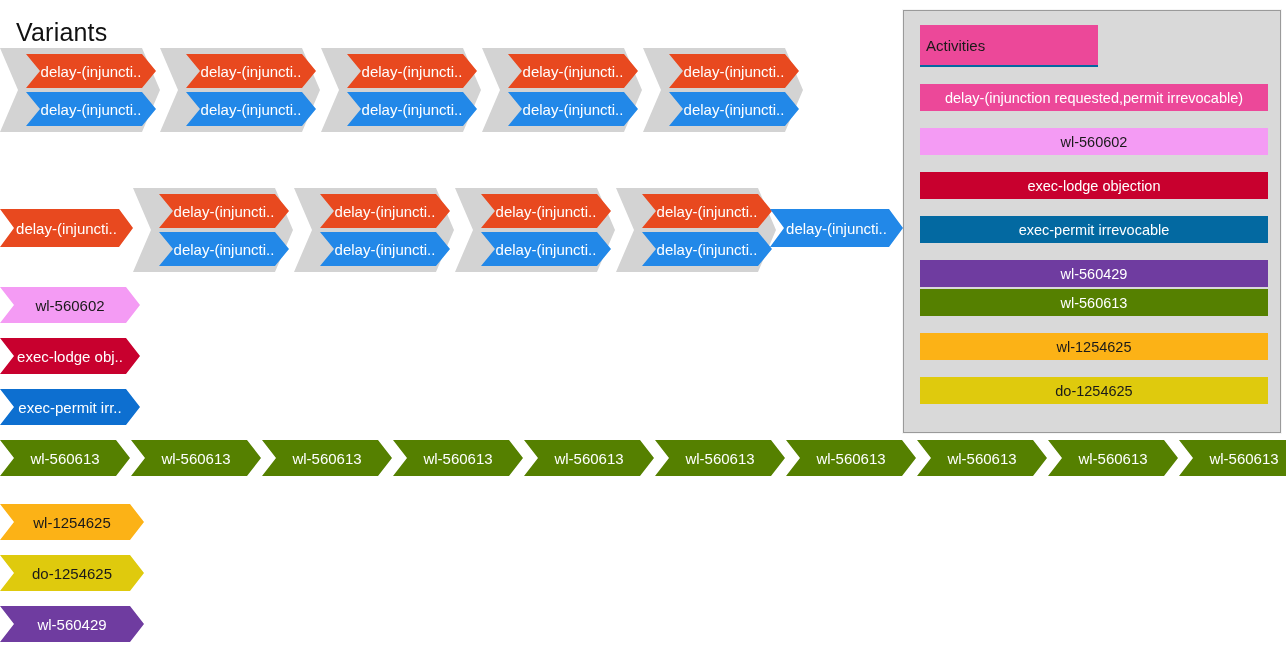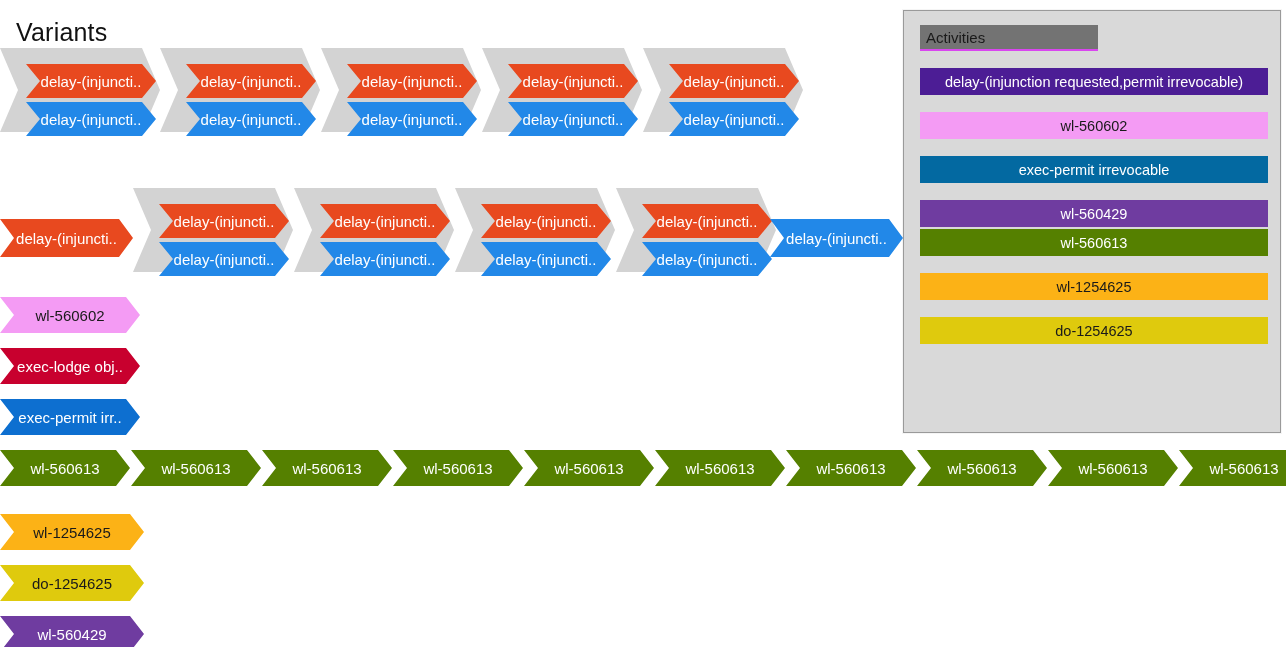--- a/index.html
+++ b/index.html
@@ -28,21 +28,20 @@
     position:absolute;
     display:flex;align-items:center;justify-content:center;
     box-sizing:border-box;
     clip-path:polygon(0 0, calc(100% - 14px) 0, 100% 50%, calc(100% - 14px) 100%, 0 100%, 14px 50%);
     color:#ffffff;
     font-size:15px;
     white-space:nowrap;
     overflow:hidden;
     text-align:center;
     line-height:1;
-    margin-top:10px;
   }
   .chev.dark-text{color:#1a1a1a;}
   .chev .lbl{pointer-events:none;padding:0 6px;}
 
   
   .grp{
     position:absolute;
     background:#d3d3d3;
     clip-path:polygon(0 0, calc(100% - 18px) 0, 100% 50%, calc(100% - 18px) 100%, 0 100%, 18px 50%);
   }
@@ -51,22 +50,22 @@
   #legend-panel{
     position:absolute;left:903px;top:10px;
     width:378px;height:423px;
     background:#d9d9d9;
     border:1px solid #9a9a9a;
     box-sizing:border-box;
     box-shadow:0 0 0 1px rgba(0,0,0,.04);
   }
   #legend-inner{position:absolute;left:16px;top:14px;width:348px;}
   #legend-search{
-    width:178px;height:26px;box-sizing:border-box;
-    background:#737373;border:none;border-bottom:2px solid #d946ef;
+    width:178px;height:42px;box-sizing:border-box;
+    background:#ec4899;border:none;border-bottom:2px solid #0369a1;
     font-family:"Liberation Sans","DejaVu Sans",sans-serif;
     font-size:15px;color:#1a1a1a;
     padding:0 6px;outline:none;display:block;
   }
   .legend-item{
     height:27px;margin-top:8px;
     display:flex;align-items:center;justify-content:center;
     font-size:14.5px;color:#ffffff;white-space:nowrap;
     box-sizing:border-box;overflow:hidden;
   }
@@ -214,26 +213,29 @@
       <div class="chev" style="left: 0px; top: 606px; width: 144px; height: 36px; background: rgb(111, 60, 160);">
         <span class="lbl">wl-560429</span>
       </div>
     </div>
   </div>
 
 <div id="legend-panel">
   <div id="legend-inner">
     <input id="legend-search" type="text" placeholder="Activities" value="Activities" style="">
     <div id="legend-items">
-        <div class="legend-item gap-lg" style="background: #4c1d95;">
+        <div class="legend-item gap-lg" style="background: #ec4899;">
           <span>delay-(injunction requested,permit irrevocable)</span>
         </div>
         <div class="legend-item dark-text gap-lg" style="background: rgb(244, 155, 244);">
           <span>wl-560602</span>
         </div>
+        <div class="legend-item gap-lg" style="background: rgb(200, 0, 46);">
+          <span>exec-lodge objection</span>
+        </div>
         <div class="legend-item gap-lg" style="background: #0369a1;">
           <span>exec-permit irrevocable</span>
         </div>
         <div class="legend-item gap-lg" style="background: rgb(111, 60, 160);">
           <span>wl-560429</span>
         </div>
         <div class="legend-item tight" style="background: rgb(85, 128, 0);">
           <span>wl-560613</span>
         </div>
         <div class="legend-item dark-text gap-lg" style="background: rgb(252, 178, 22);">

